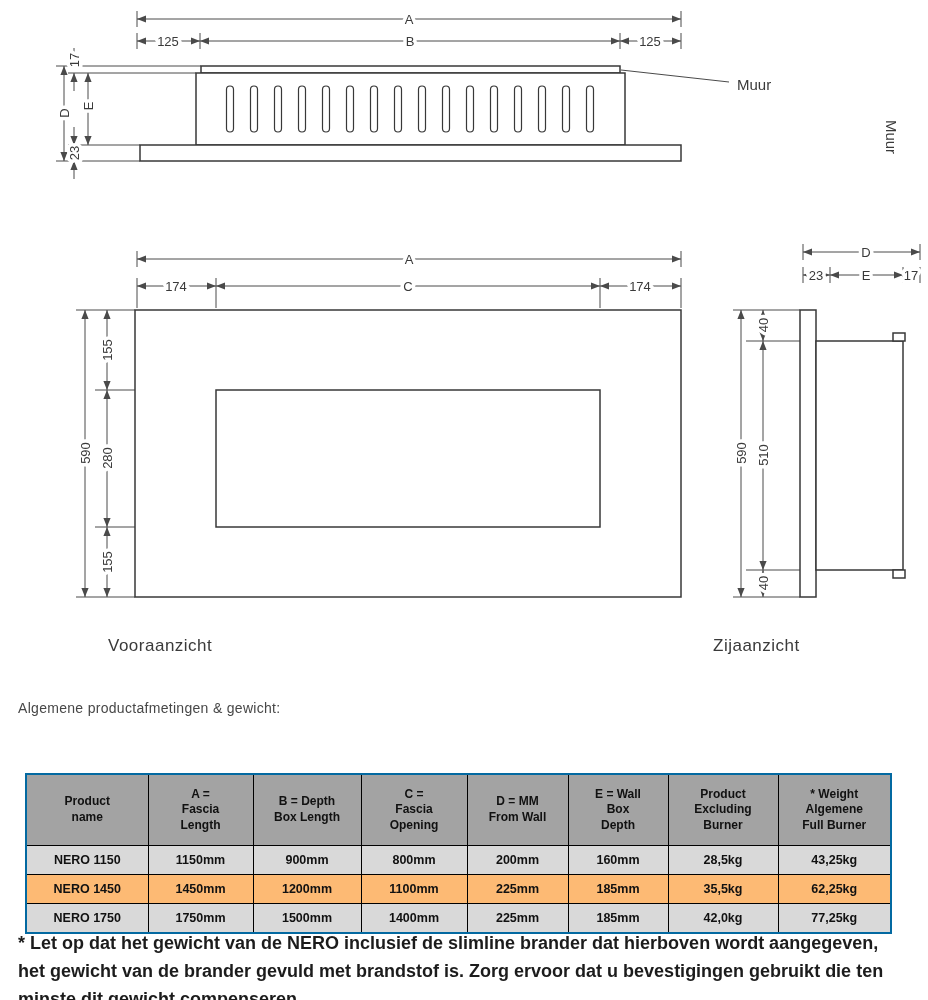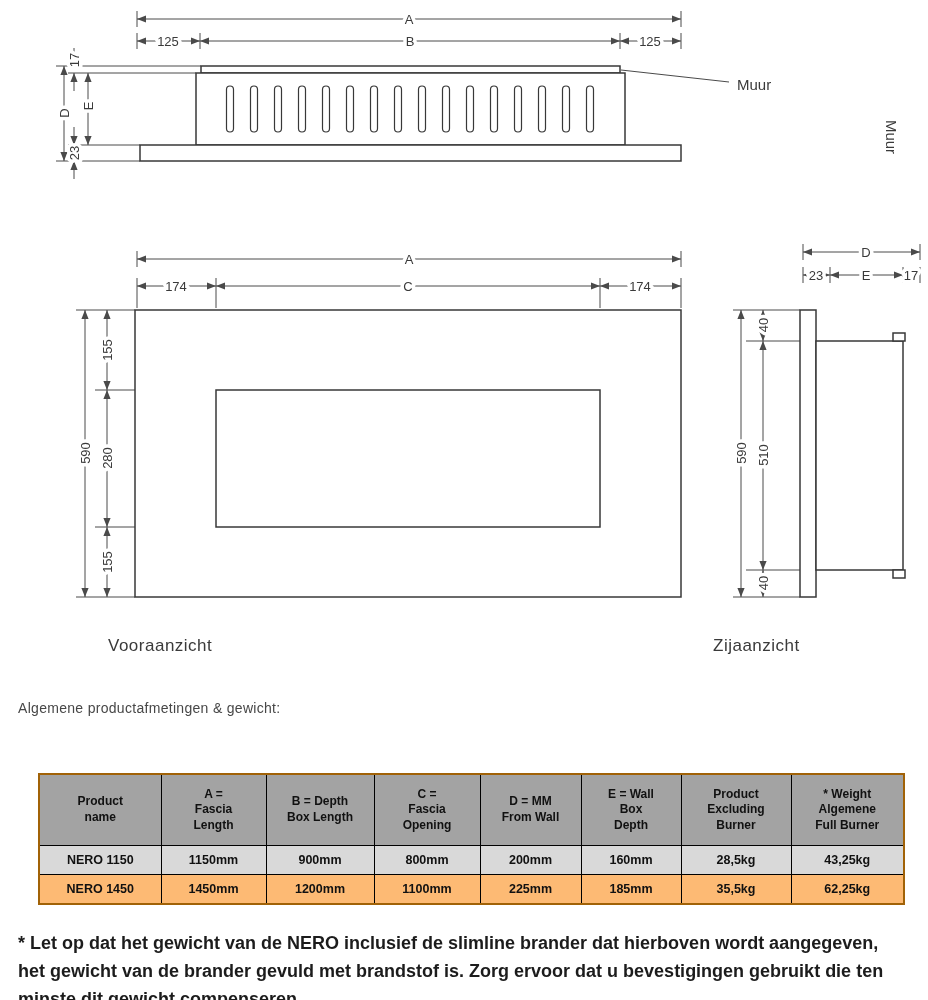--- a/index.html
+++ b/index.html
@@ -13,22 +13,22 @@
   .caption{font-size:17px;letter-spacing:.5px;fill:#3a3a3a;}
   .dim{stroke:#4a4a4a;stroke-width:1;fill:none;marker-start:url(#arr);marker-end:url(#arr);}
   .dim-half{stroke:#4a4a4a;stroke-width:1;fill:none;marker-end:url(#arr);}
   .ext{stroke:#4a4a4a;stroke-width:1;}
   .draw{stroke:#383838;stroke-width:1.5;fill:#ffffff;}
   .vent{stroke:#383838;stroke-width:1.2;fill:#ffffff;}
   .leader{stroke:#4a4a4a;stroke-width:1;fill:none;}
 
   .section-title{position:absolute;left:18px;top:700px;font-size:14px;color:#474747;
                  letter-spacing:.3px;}
-  .spec-table{position:absolute;left:38px;top:773px;border-collapse:collapse;
-              table-layout:fixed;width:865px;border:2px solid #a16207;}
+  .spec-table{position:absolute;left:25px;top:773px;border-collapse:collapse;
+              table-layout:fixed;width:865px;border:2px solid #0369a1;}
   .spec-table th,.spec-table td{border:1px solid #000;text-align:center;vertical-align:middle;
               padding:2px 2px;}
   .spec-table th{background:#a3a3a3;font-size:12px;font-weight:bold;line-height:1.3;
               white-space:pre-line;height:66px;color:#111;}
   .spec-table td{font-size:12.5px;font-weight:bold;height:24px;color:#111;background:#fdba74;}
   .spec-table tbody tr:nth-child(odd) td{background:#d9d9d9;}
   .footnote{position:absolute;left:18px;top:930px;width:892px;font-size:18px;
             font-weight:bold;line-height:1.55;color:#1c1c1c;}
 </style>
 </head>
@@ -249,18 +249,28 @@
       <tr>
         <td>NERO 1450</td>
         <td>1450mm</td>
         <td>1200mm</td>
         <td>1100mm</td>
         <td>225mm</td>
         <td>185mm</td>
         <td>35,5kg</td>
         <td>62,25kg</td>
       </tr>
+      <tr>
+        <td>NERO 1750</td>
+        <td>1750mm</td>
+        <td>1500mm</td>
+        <td>1400mm</td>
+        <td>225mm</td>
+        <td>185mm</td>
+        <td>42,0kg</td>
+        <td>77,25kg</td>
+      </tr>
     </tbody>
   </table>
 
   <div class="footnote">* Let op dat het gewicht van de NERO inclusief de slimline brander dat hierboven wordt aangegeven, het gewicht van de brander gevuld met brandstof is. Zorg ervoor dat u bevestigingen gebruikt die ten minste dit gewicht compenseren.</div>
 
 </div>
 
 </body></html>

